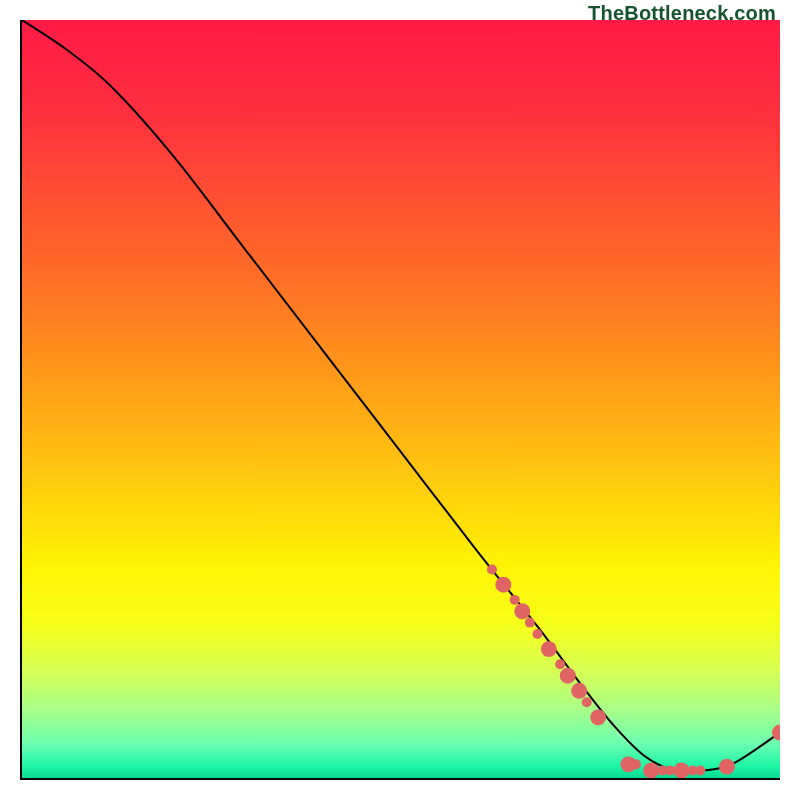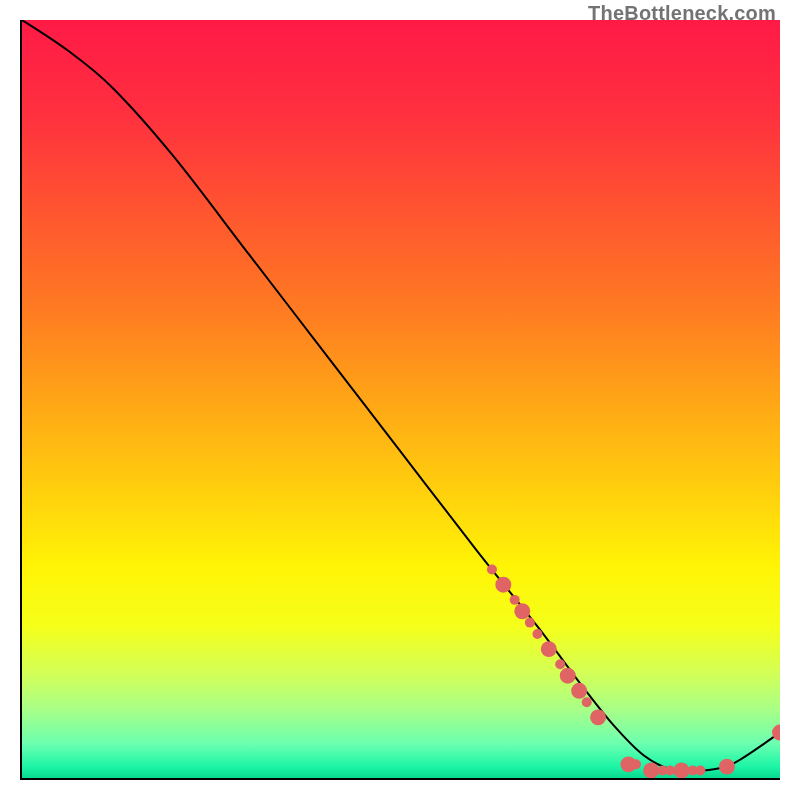--- a/index.html
+++ b/index.html
@@ -32,21 +32,21 @@
     top: 0;
     width: 100%;
     height: 100%;
   }
   .watermark {
     position: absolute;
     right: 4px;
     top: -18px;
     font-size: 20px;
     font-weight: 600;
-    color: #737373;
+    color: #14532d;
     letter-spacing: 0.2px;
   }
   svg.overlay {
     position: absolute;
     left: 0;
     top: 0;
     width: 100%;
     height: 100%;
   }
 </style>

